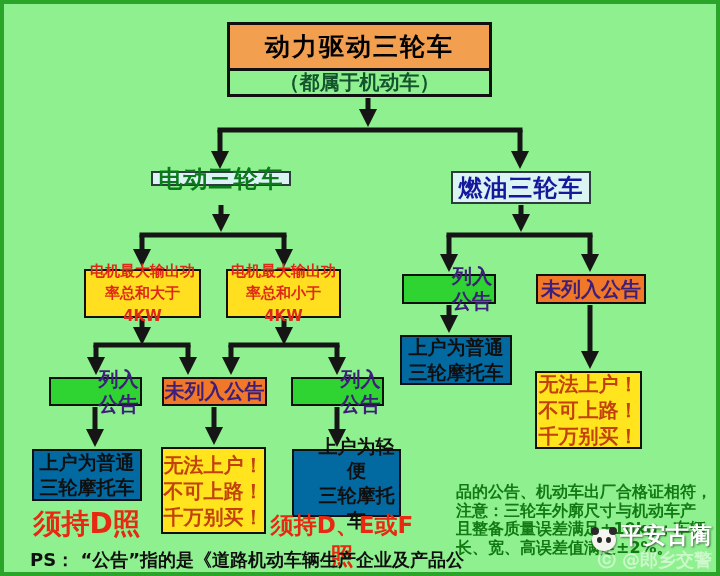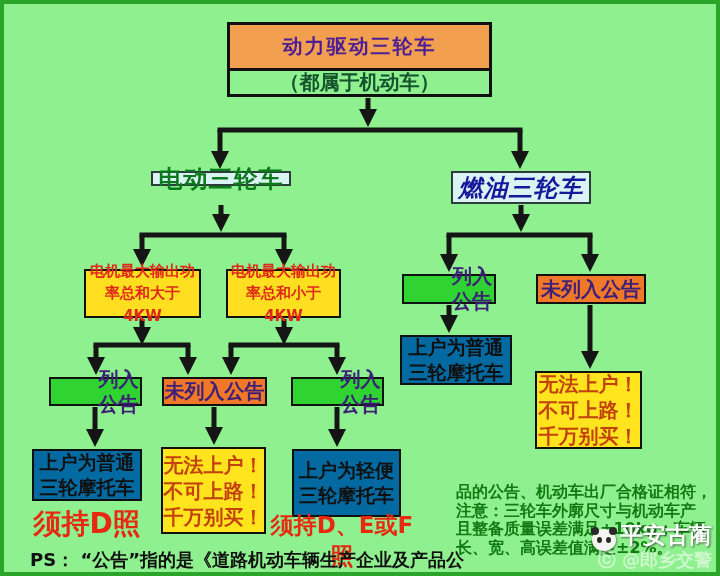--- a/index.html
+++ b/index.html
@@ -3,40 +3,40 @@
 <meta charset="utf-8">
 <style>
   html,body{margin:0;padding:0;background:#8ef08e;}
   .canvas{position:relative;width:720px;height:576px;background:#8ef08e;
     border:4px solid #2aa52a;box-sizing:border-box;overflow:hidden;
     font-family:"DejaVu Sans","Liberation Sans",sans-serif;font-weight:bold;}
   .connectors{position:absolute;left:0;top:0;width:720px;height:576px;pointer-events:none;}
   .box{position:absolute;box-sizing:border-box;display:flex;flex-direction:column;
     align-items:center;justify-content:center;text-align:center;line-height:1.25;}
   .titlewrap{left:223px;top:18px;width:265px;height:75px;border:3px solid #101010;padding:0;}
-  .title-main{width:100%;height:46px;background:#f2a050;color:#4c1d95;font-size:20px;
+  .title-main{width:100%;height:46px;background:#f2a050;color:#000000;font-size:25px;
     display:flex;align-items:center;justify-content:center;letter-spacing:2px;}
   .title-sub{width:100%;height:23px;background:#8ef08e;border-top:3px solid #101010;
     color:#14532d;font-size:20px;display:flex;align-items:center;justify-content:center;}
   .lvl2{background:#d9f4f2;border:2px solid #2d3d3d;font-size:24px;letter-spacing:1px;}
   .electric{left:147px;top:167px;width:140px;height:15px;color:#0a7a1a;}
-  .fuel{left:447px;top:167px;width:140px;height:33px;color:#17179b;font-style:italic;}
+  .fuel{left:447px;top:167px;width:140px;height:33px;color:#17179b;}
   .cond{background:#ffdf20;border:2px solid #101010;color:#e02818;font-size:15px;line-height:1.5;}
   .gt4{left:80px;top:265px;width:117px;height:49px;}
   .lt4{left:222px;top:265px;width:115px;height:49px;}
   .listed{background:#2fd332;border:2px solid #101010;color:#3d1f7a;font-size:20px;padding-left:46px;}
   .unlisted{background:#f07828;border:2px solid #101010;color:#3d1f7a;font-size:20px;}
   .listed1{left:45px;top:373px;width:93px;height:29px;}
   .unlistedL{left:158px;top:373px;width:105px;height:29px;}
   .listed2{left:287px;top:373px;width:93px;height:29px;}
   .listedR{left:398px;top:270px;width:94px;height:30px;}
   .unlistedR{left:532px;top:270px;width:110px;height:30px;}
   .reswhite{background:#0369a1;border:2px solid #101010;color:#101010;font-size:19px;line-height:1.3;}
   .ordL{left:28px;top:445px;width:110px;height:52px;}
-  .lightR{left:288px;top:445px;width:109px;height:68px;}
+  .lightR{left:288px;top:445px;width:109px;height:68px;padding-left:20px;}
   .ordR{left:396px;top:331px;width:112px;height:50px;}
   .warn{background:#ffe41e;border:2px solid #101010;color:#c2410c;font-size:20px;line-height:1.3;}
   .warnL{left:157px;top:443px;width:105px;height:87px;}
   .warnR{left:531px;top:367px;width:107px;height:78px;}
   .lic{position:absolute;color:#e82810;text-align:center;}
   .licD{left:18px;top:501px;width:130px;font-size:28px;}
   .licDEF{left:258px;top:506px;width:160px;font-size:23px;}
   .note{position:absolute;left:452px;top:479px;width:264px;color:#127a12;
     font-size:16px;line-height:18.5px;text-align:left;}
   .ps{position:absolute;left:26px;top:544px;width:460px;color:#101010;font-size:18px;text-align:left;}

